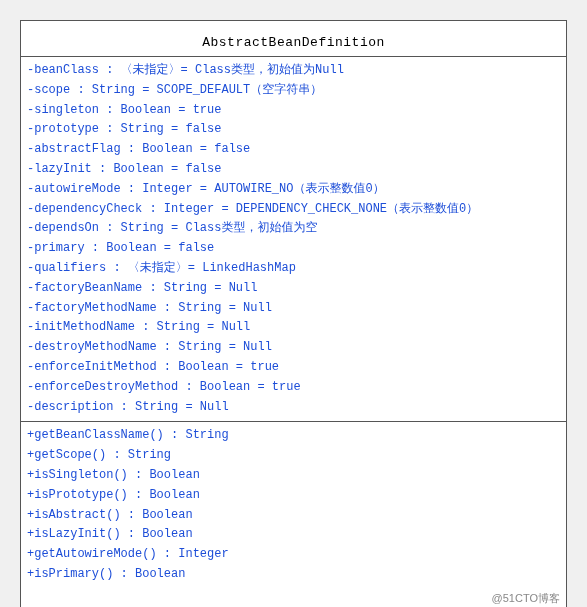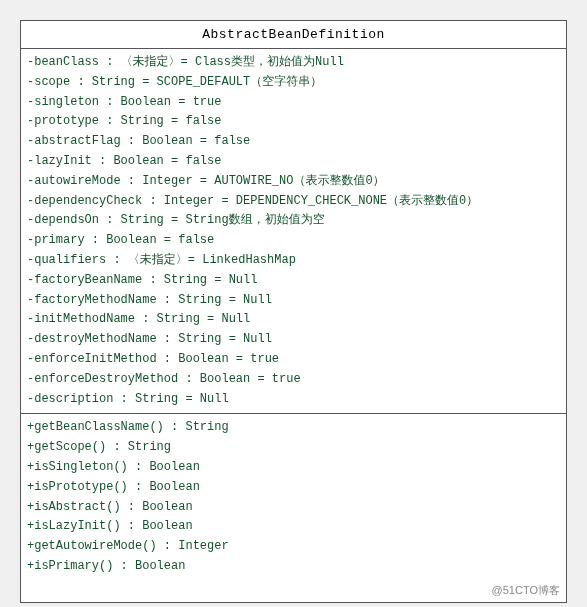--- a/index.html
+++ b/index.html
@@ -25,36 +25,37 @@
     }
 
     .class-header {
       background: #ffffff;
       border-bottom: 1.5px solid #555;
       text-align: center;
       padding: 6px 8px;
       font-size: 13px;
       font-weight: normal;
       letter-spacing: 0.5px;
+      margin-top: 8px;
     }
 
     .fields-section {
       border-bottom: 1.5px solid #555;
       padding: 4px 6px;
     }
 
     .methods-section {
       padding: 4px 6px;
       font-family: Liberation Mono, monospace;
     }
 
     .field-item, .method-item {
       font-size: 12px;
       line-height: 1.65;
-      color: #14532d;
+      color: #1d4ed8;
       white-space: nowrap;
     }
 
     .watermark {
       text-align: right;
       padding: 2px 6px 4px 0;
       font-size: 11px;
       color: #888;
       font-family: Arial, sans-serif;
     }
@@ -68,21 +69,21 @@
   <div class="fields-section">
 
   <div class="field-item">-beanClass : 〈未指定〉= Class类型，初始值为Null</div>
       <div class="field-item">-scope : String = SCOPE_DEFAULT（空字符串）</div>
       <div class="field-item">-singleton : Boolean = true</div>
       <div class="field-item">-prototype : String = false</div>
       <div class="field-item">-abstractFlag : Boolean = false</div>
       <div class="field-item">-lazyInit : Boolean = false</div>
       <div class="field-item">-autowireMode : Integer = AUTOWIRE_NO（表示整数值0）</div>
       <div class="field-item">-dependencyCheck : Integer = DEPENDENCY_CHECK_NONE（表示整数值0）</div>
-      <div class="field-item">-dependsOn : String = String数组，初始值为空</div>
+      <div class="field-item">-dependsOn : String = Class类型，初始值为空</div>
       <div class="field-item">-primary : Boolean = false</div>
       <div class="field-item">-qualifiers : 〈未指定〉= LinkedHashMap</div>
       <div class="field-item">-factoryBeanName : String = Null</div>
       <div class="field-item">-factoryMethodName : String = Null</div>
       <div class="field-item">-initMethodName : String = Null</div>
       <div class="field-item">-destroyMethodName : String = Null</div>
       <div class="field-item">-enforceInitMethod : Boolean = true</div>
       <div class="field-item">-enforceDestroyMethod : Boolean = true</div>
       <div class="field-item">-description : String = Null</div>
     </div>

